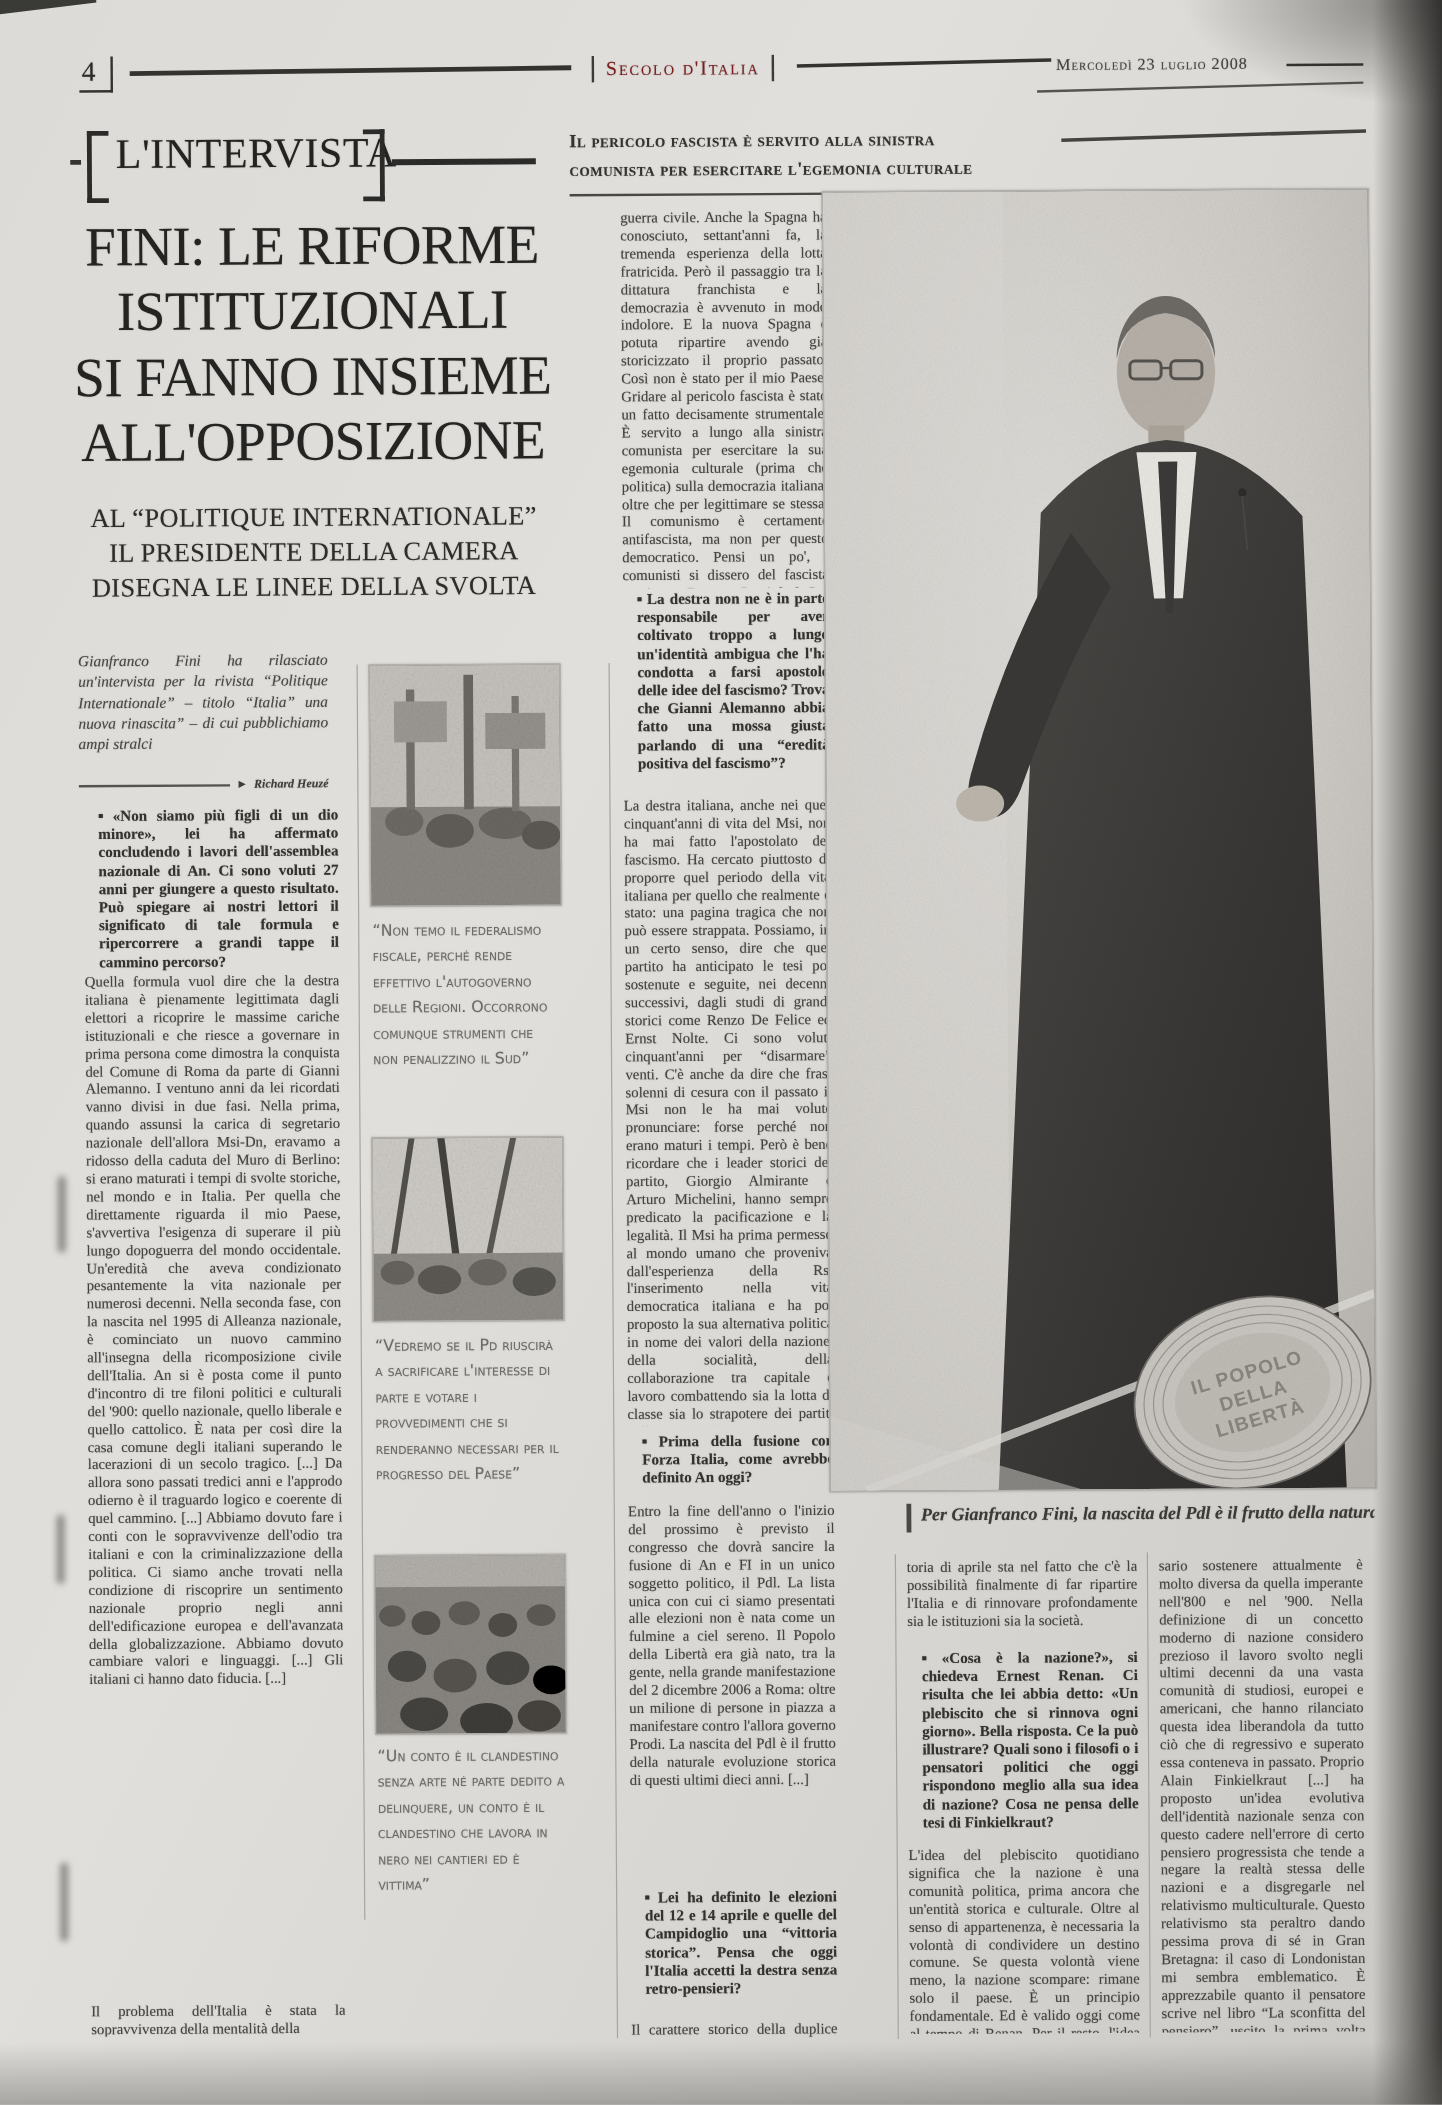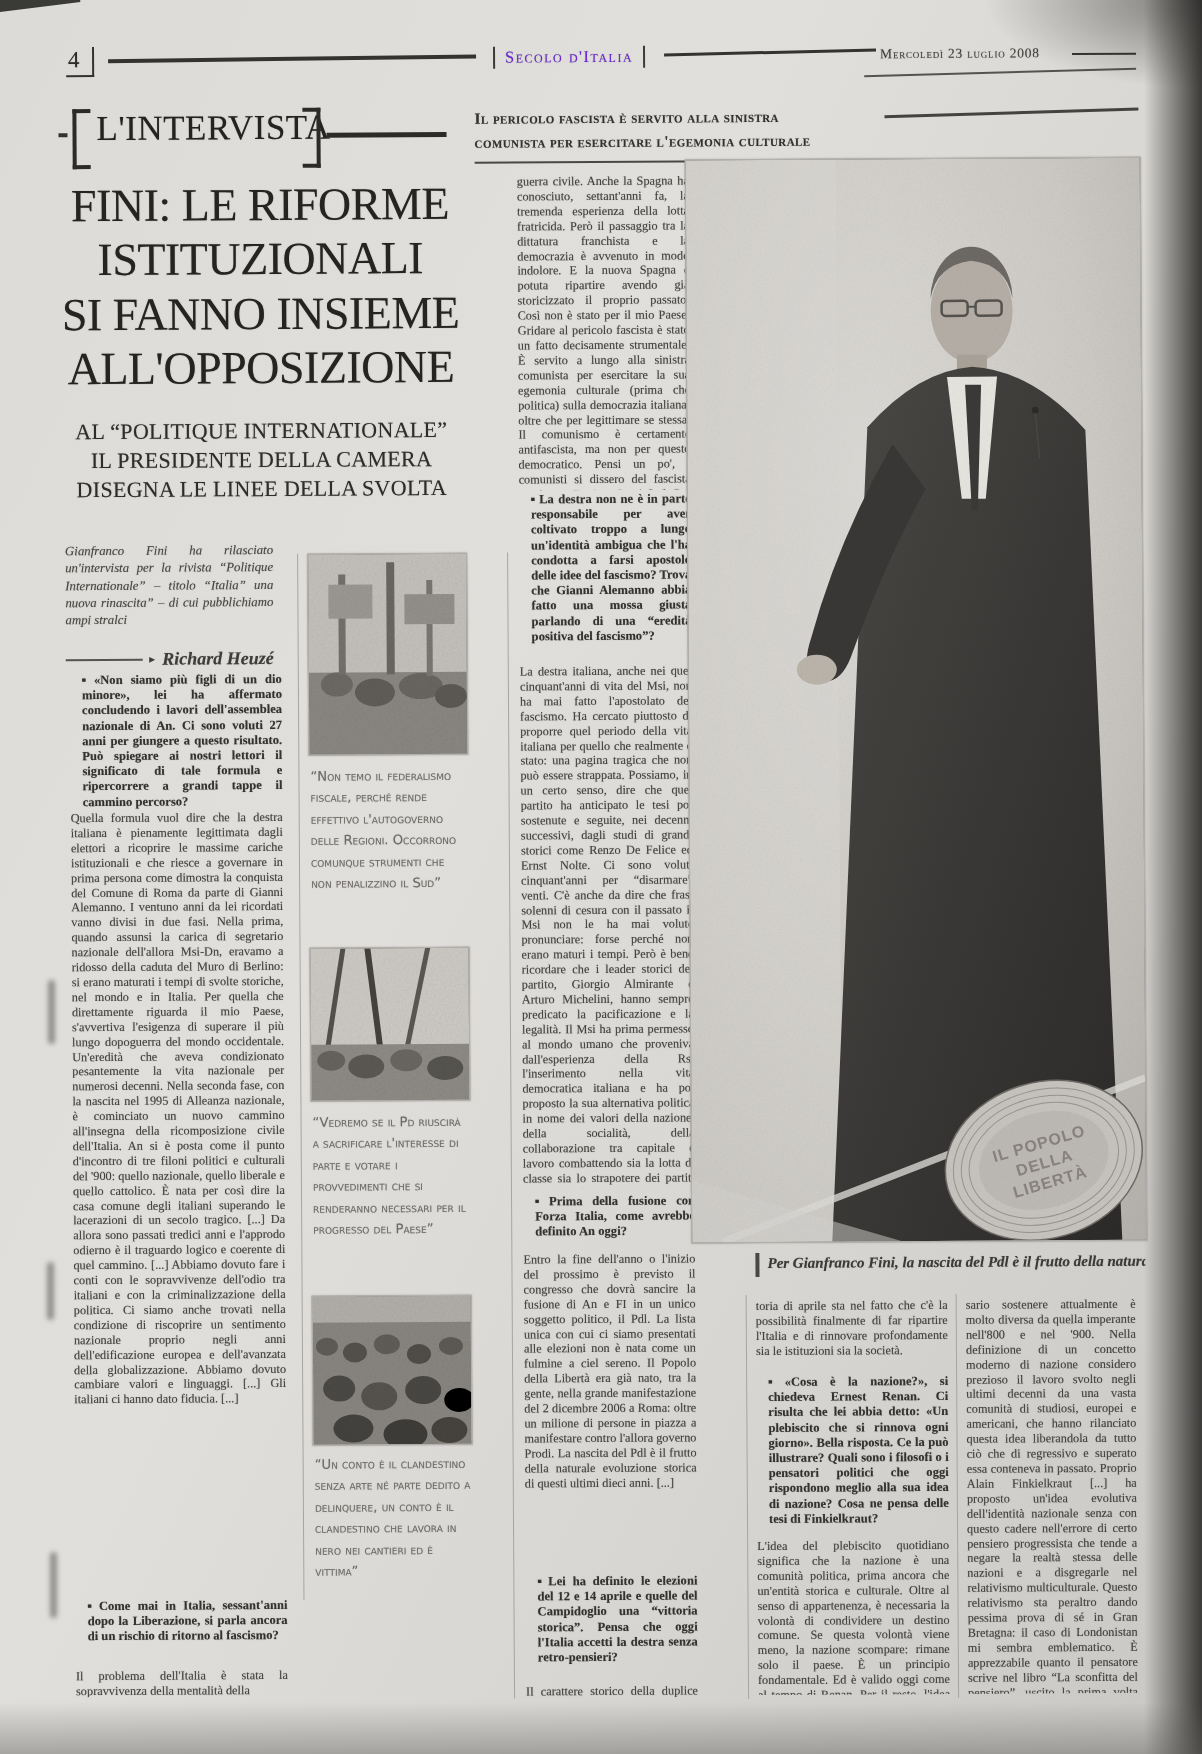--- a/index.html
+++ b/index.html
@@ -6,40 +6,40 @@
   .canvas{position:relative;width:1202px;height:1754px;overflow:hidden;
           background:#bdbcb9;font-family:"Liberation Serif",serif;}
   .paper{position:absolute;inset:0;
          background:linear-gradient(115deg,#dcdbd8 0%,#e0dfdc 38%,#d6d5d2 70%,#c9c8c5 100%);}
   .tilt{position:absolute;inset:0;transform:rotate(-0.35deg);transform-origin:50% 40%;}
   .abs{position:absolute;}
   .rule{background:#34332f;}
   .soft{text-shadow:0 0 1px rgba(95,92,88,.6);}
   
   .pageno{font-size:23px;color:#2c2b29;border-right:2px solid #34332f;padding:0 12px 2px 2px;border-bottom:2px solid #34332f;}
-  .masthead{font-variant:small-caps;font-size:16.5px;letter-spacing:1.5px;color:#6d28d9;
+  .masthead{font-variant:small-caps;font-size:16.5px;letter-spacing:1.5px;color:#7f1d1d;
             border-left:2px solid #3c3b38;border-right:2px solid #3c3b38;padding:1px 10px;}
   .dateline{font-variant:small-caps;font-size:13.5px;letter-spacing:.8px;color:#45443f;}
   
   .sectlabel{font-size:35px;letter-spacing:.5px;color:#232321;}
   .bracket-l{width:14px;height:52px;border-left:4px solid #2b2b29;border-top:4px solid #2b2b29;border-bottom:4px solid #2b2b29;}
   .bracket-r{width:14px;height:52px;border-right:4px solid #2b2b29;border-top:4px solid #2b2b29;border-bottom:4px solid #2b2b29;}
   .kicker{font-weight:bold;font-variant:small-caps;font-size:15.5px;line-height:1.55;color:#343230;
           border-bottom:2px solid #4a4846;padding-bottom:7px;letter-spacing:.4px;}
   
   .hl{font-size:46px;line-height:1.18;text-align:center;color:#242422;letter-spacing:-.5px;}
   .deck{font-size:22px;line-height:1.32;text-align:center;color:#2e2d2b;letter-spacing:.3px;}
   
   .btx{font-size:12.3px;line-height:14.9px;text-align:justify;color:#45433f;overflow:hidden;}
   .q{font-weight:bold;font-size:12.6px;line-height:15.2px;text-align:justify;color:#34322f;padding-left:12px;}
   .qmark{font-size:7px;vertical-align:2px;margin-right:3px;}
   .intro{font-style:italic;font-size:12.8px;line-height:1.35;text-align:justify;color:#4a4843;}
   .byline{display:flex;align-items:center;gap:5px;}
   .byline .ln{flex:1;height:2px;background:#55534f;}
-  .byline .nm{font-style:italic;font-weight:bold;font-size:18px;color:#3f3d3a;white-space:nowrap;}
+  .byline .nm{font-style:italic;font-weight:bold;font-size:10px;color:#3f3d3a;white-space:nowrap;}
   .arrow{font-size:10px;color:#3f3d3a;}
   
   .quote{font-family:"DejaVu Sans",sans-serif;font-variant:small-caps;font-size:13.2px;line-height:1.62;
          color:#6e6b67;text-shadow:0 0 1px rgba(125,122,118,.5);}
   
   .ph{border:1px solid #b3b1ad;box-shadow:inset 0 0 16px rgba(60,58,55,.25), 0 0 2px rgba(80,78,74,.4);overflow:hidden;background:#a9a6a1;}
   .vrule{background:#a7a5a1;width:1px;}
   .caption{font-style:italic;font-weight:bold;font-size:15px;color:#3c3a37;white-space:nowrap;overflow:hidden;}
   .capbar{width:4px;background:#4a4846;}
   
@@ -94,21 +94,20 @@
 
     <div class="abs intro soft" style="left:66px;top:540px;width:208px;">Gianfranco Fini ha rilasciato un'intervista per la rivista “Politique Internationale” – titolo “Italia” una nuova rinascita” – di cui pubblichiamo ampi stralci</div>
     <div class="abs byline" style="left:66px;top:646px;width:208px;">
       <span class="ln"></span>
       <span class="arrow">►</span>
       <span class="nm soft">Richard Heuzé</span>
     </div>
 
     <div class="abs q soft" style="left:70px;top:670px;width:200px;"><span class="qmark">■</span><span>«Non siamo più figli di un dio minore», lei ha affermato concludendo i lavori dell'assemblea nazionale di An. Ci sono voluti 27 anni per giungere a questo risultato. Può spiegare ai nostri lettori il significato di tale formula e ripercorrere a grandi tappe il cammino percorso?</span></div>
     <div class="abs btx soft" style="left:70px;top:808px;width:212px;height:784px;">Quella formula vuol dire che la destra italiana è pienamente legittimata dagli elettori a ricoprire le massime cariche istituzionali e che riesce a governare in prima persona come dimostra la conquista del Comune di Roma da parte di Gianni Alemanno. I ventuno anni da lei ricordati vanno divisi in due fasi. Nella prima, quando assunsi la carica di segretario nazionale dell'allora Msi-Dn, eravamo a ridosso della caduta del Muro di Berlino: si erano maturati i tempi di svolte storiche, nel mondo e in Italia. Per quella che direttamente riguarda il mio Paese, s'avvertiva l'esigenza di superare il più lungo dopoguerra del mondo occidentale. Un'eredità che aveva condizionato pesantemente la vita nazionale per numerosi decenni. Nella seconda fase, con la nascita nel 1995 di Alleanza nazionale, è cominciato un nuovo cammino all'insegna della ricomposizione civile dell'Italia. An si è posta come il punto d'incontro di tre filoni politici e culturali del '900: quello nazionale, quello liberale e quello cattolico. È nata per così dire la casa comune degli italiani superando le lacerazioni di un secolo tragico. [...] Da allora sono passati tredici anni e l'approdo odierno è il traguardo logico e coerente di quel cammino. [...] Abbiamo dovuto fare i conti con le sopravvivenze dell'odio tra italiani e con la criminalizzazione della politica. Ci siamo anche trovati nella condizione di riscoprire un sentimento nazionale proprio negli anni dell'edificazione europea e dell'avanzata della globalizzazione. Abbiamo dovuto cambiare valori e linguaggi. [...] Gli italiani ci hanno dato fiducia. [...]</div>
-    <div class="abs q soft" style="left:70px;top:1596px;width:200px;"><span class="qmark">■</span><span>Come mai in Italia, sessant'anni dopo la Liberazione, si parla ancora di un rischio di ritorno al fascismo?</span></div>
     <div class="abs btx soft" style="left:70px;top:1666px;width:212px;height:28px;">Il problema dell'Italia è stata la sopravvivenza della mentalità della</div>
 
     <div class="abs vrule" style="left:298px;top:552px;height:1046px;"></div>
     <div class="abs vrule" style="left:508px;top:552px;height:1146px;"></div>
 
     <div class="abs ph" style="left:308px;top:552px;width:158px;height:200px;">
       <svg width="158" height="200" viewBox="0 0 158 200">
         <defs>
             <filter id="g1">
               <feTurbulence type="fractalNoise" baseFrequency="0.55" numOctaves="2" stitchTiles="stitch"></feTurbulence>

